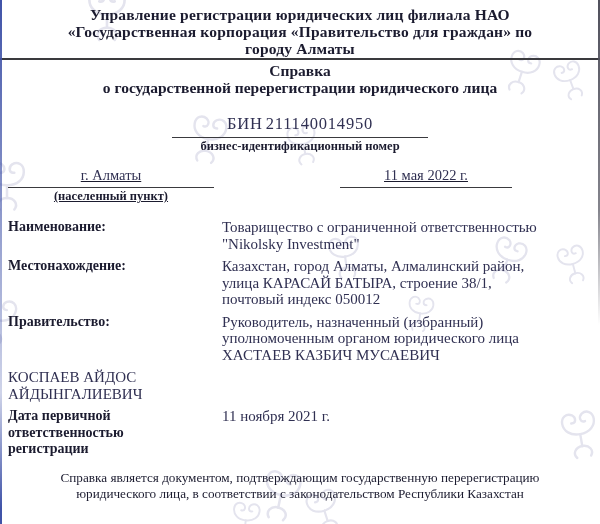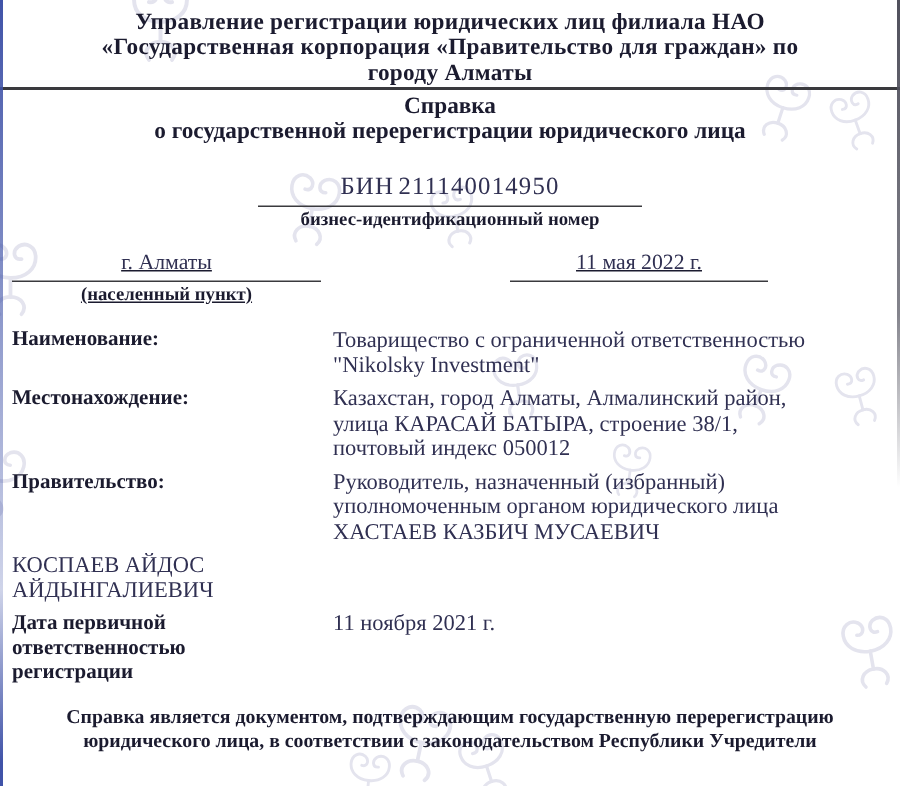--- a/index.html
+++ b/index.html
@@ -39,21 +39,21 @@
   .pd-text{font-size:14.5px;line-height:17px;color:var(--value-text);}
   .pd-underline{border-bottom:1.5px solid var(--rule);margin-top:3px;}
   .pd-caption{font-weight:bold;font-size:12.5px;margin-top:1px;color:var(--heading-text);}
 
   .fields{margin-top:15px;display:flex;flex-direction:column;gap:6px;}
   .field-row{display:grid;grid-template-columns:214px 1fr;}
   .field-label{font-weight:bold;font-size:14px;line-height:16.5px;padding-right:12px;color:var(--heading-text);}
   .field-label.narrow{max-width:140px;}
   .field-value{font-size:15px;line-height:16.5px;max-width:322px;color:var(--value-text);}
 
-  .footer{margin-top:12px;text-align:center;font-weight:bold;font-size:13.2px;line-height:16px;color:var(--heading-text);}
+  .footer{margin-top:12px;text-align:center;font-weight:normal;font-size:13.2px;line-height:16px;color:var(--heading-text);}
 </style>
 </head>
 <body>
 
 <div class="doc">
 
   <svg class="watermarks" viewBox="0 0 600 524" xmlns="http://www.w3.org/2000/svg" aria-hidden="true">
     <defs>
       <g id="orn" fill="none" stroke="var(--watermark-stroke)" stroke-width="2.4" stroke-linecap="round">
         <path d="M20 26 C10 26 4 20 4 13 C4 6 10 3 15 6 C19 9 18 15 13 14"></path>
@@ -133,17 +133,17 @@
         <div class="field-value">КОСПАЕВ АЙДОС АЙДЫНГАЛИЕВИЧ</div>
       </div>
       <div class="field-row">
         <div class="field-label narrow">Дата первичной ответственностью регистрации</div>
         <div class="field-value">11 ноября 2021 г.</div>
       </div>
     </div>
 
     <div class="footer">
       <div>Справка является документом, подтверждающим государственную перерегистрацию</div>
-      <div>юридического лица, в соответствии с законодательством Республики Учредители</div>
+      <div>юридического лица, в соответствии с законодательством Республики Казахстан</div>
     </div>
 
   </div>
 </div>
 
 </body></html>

